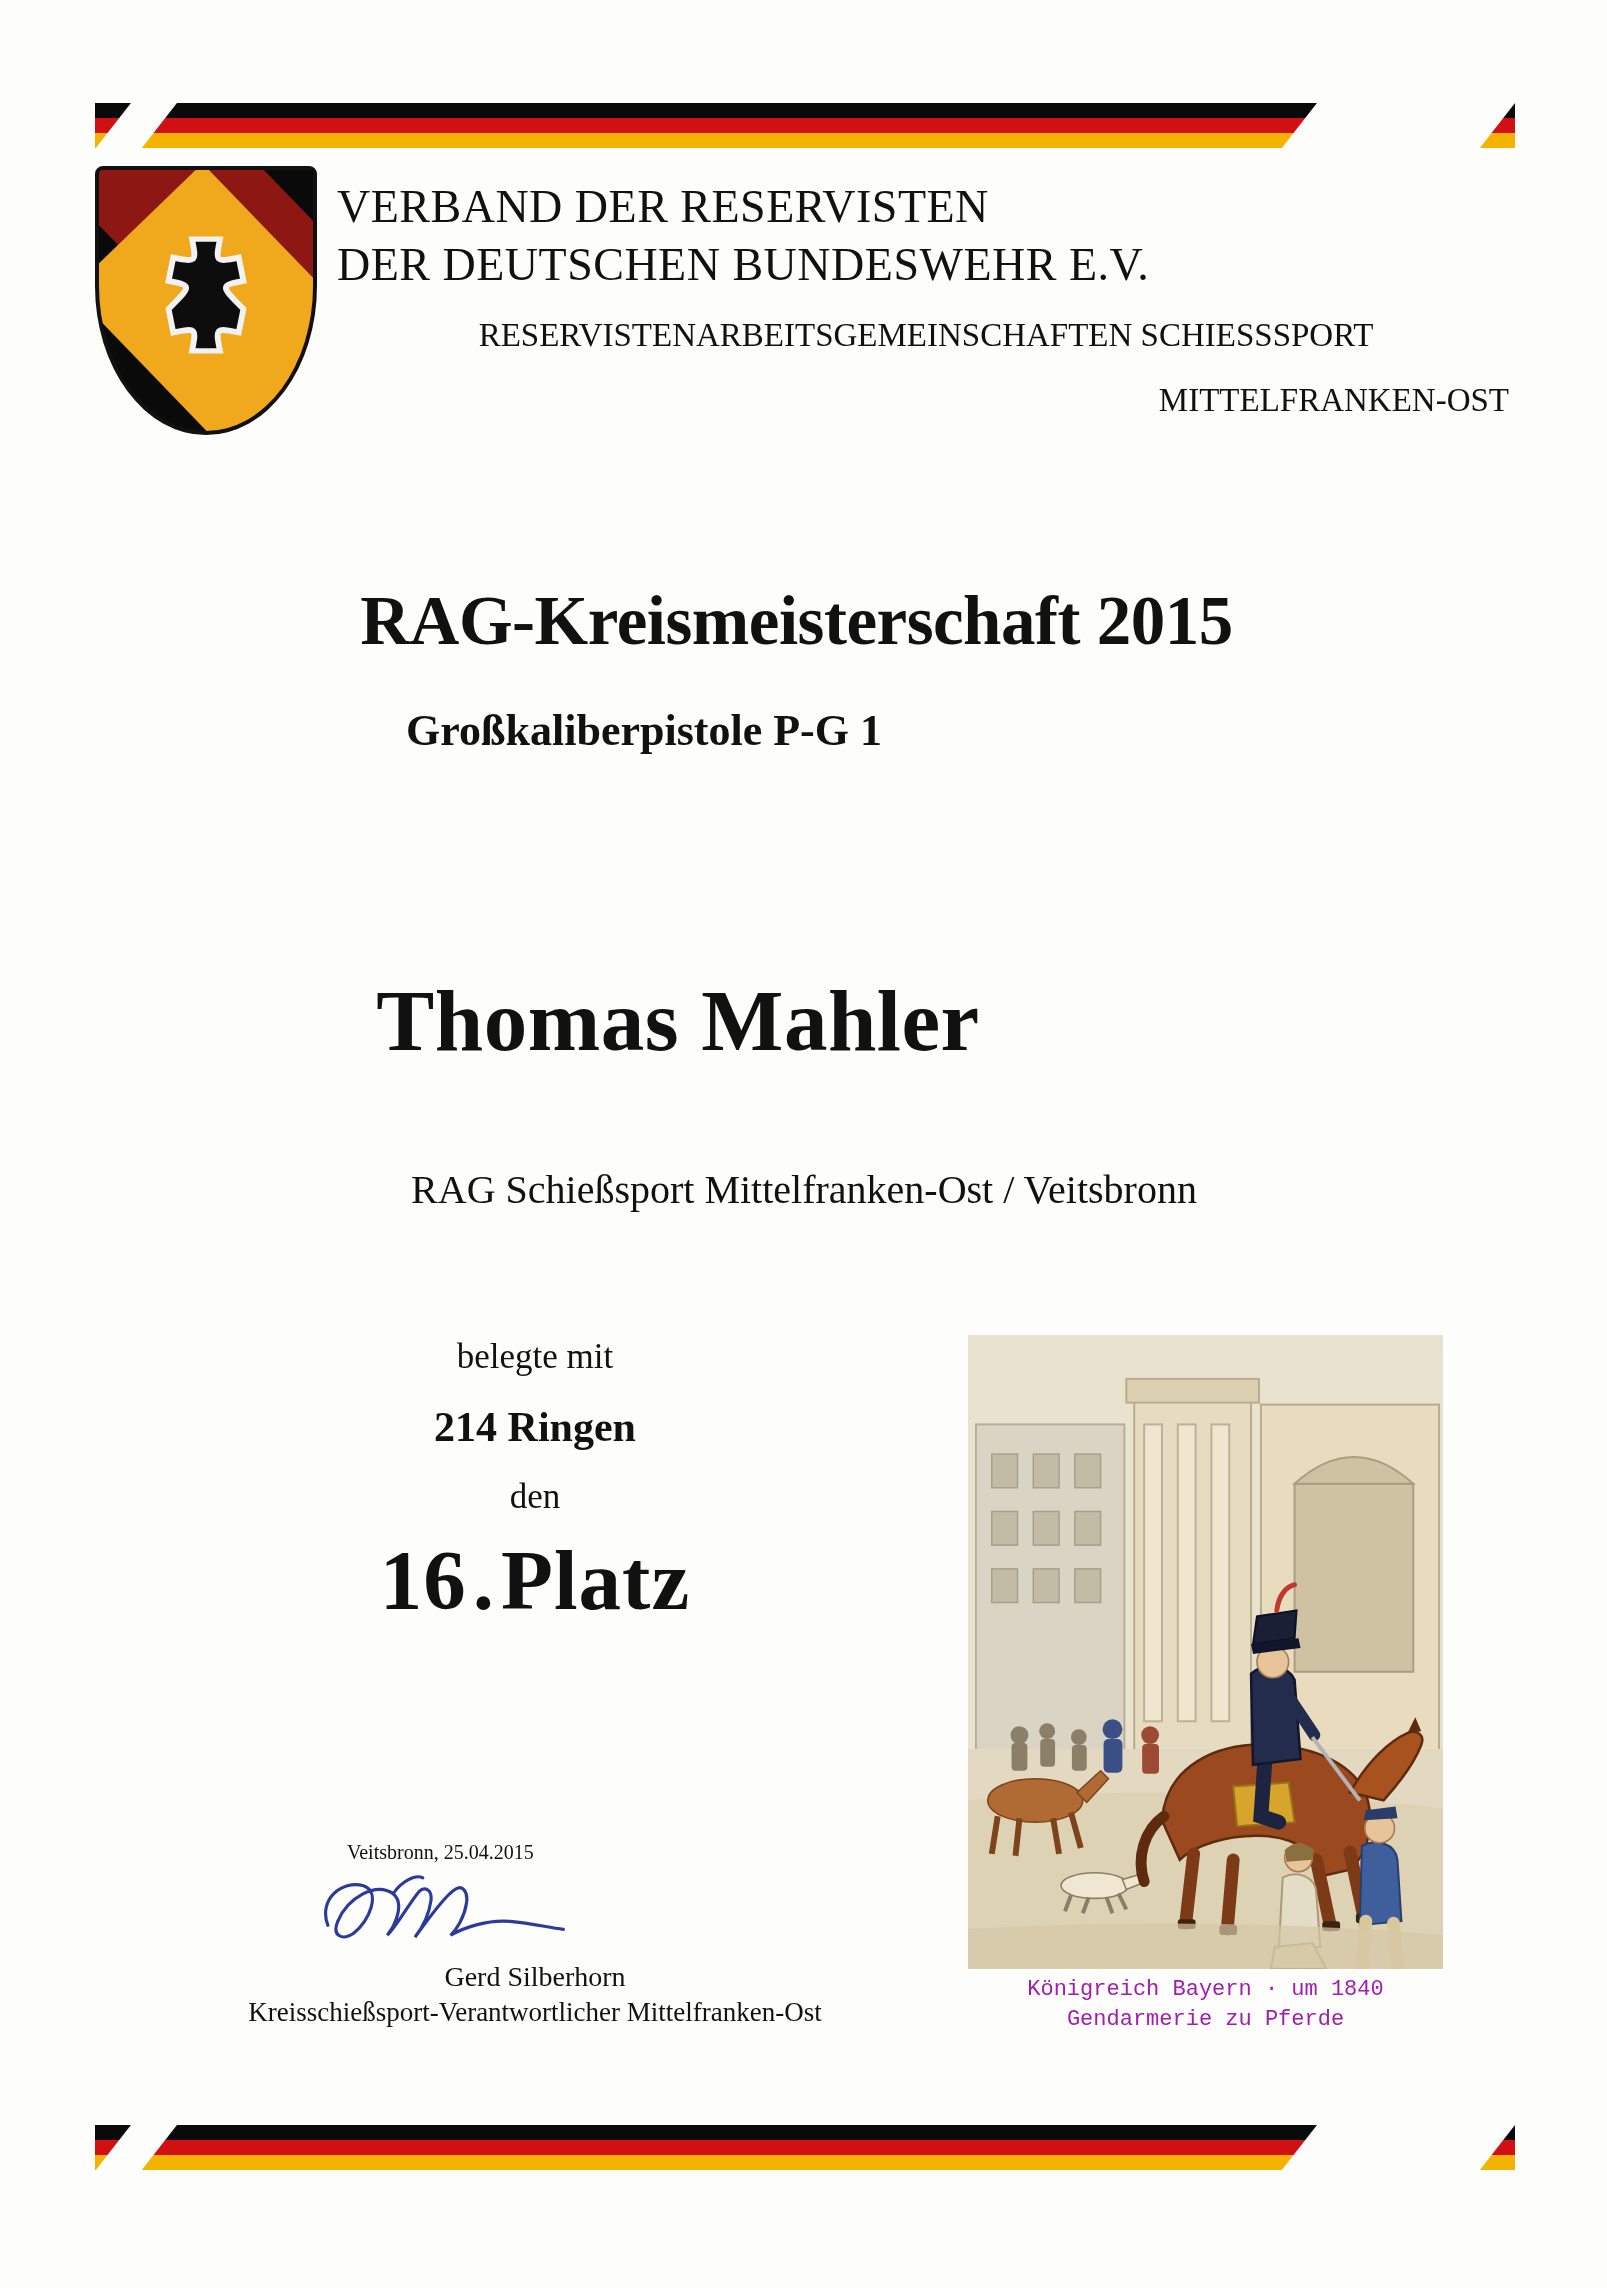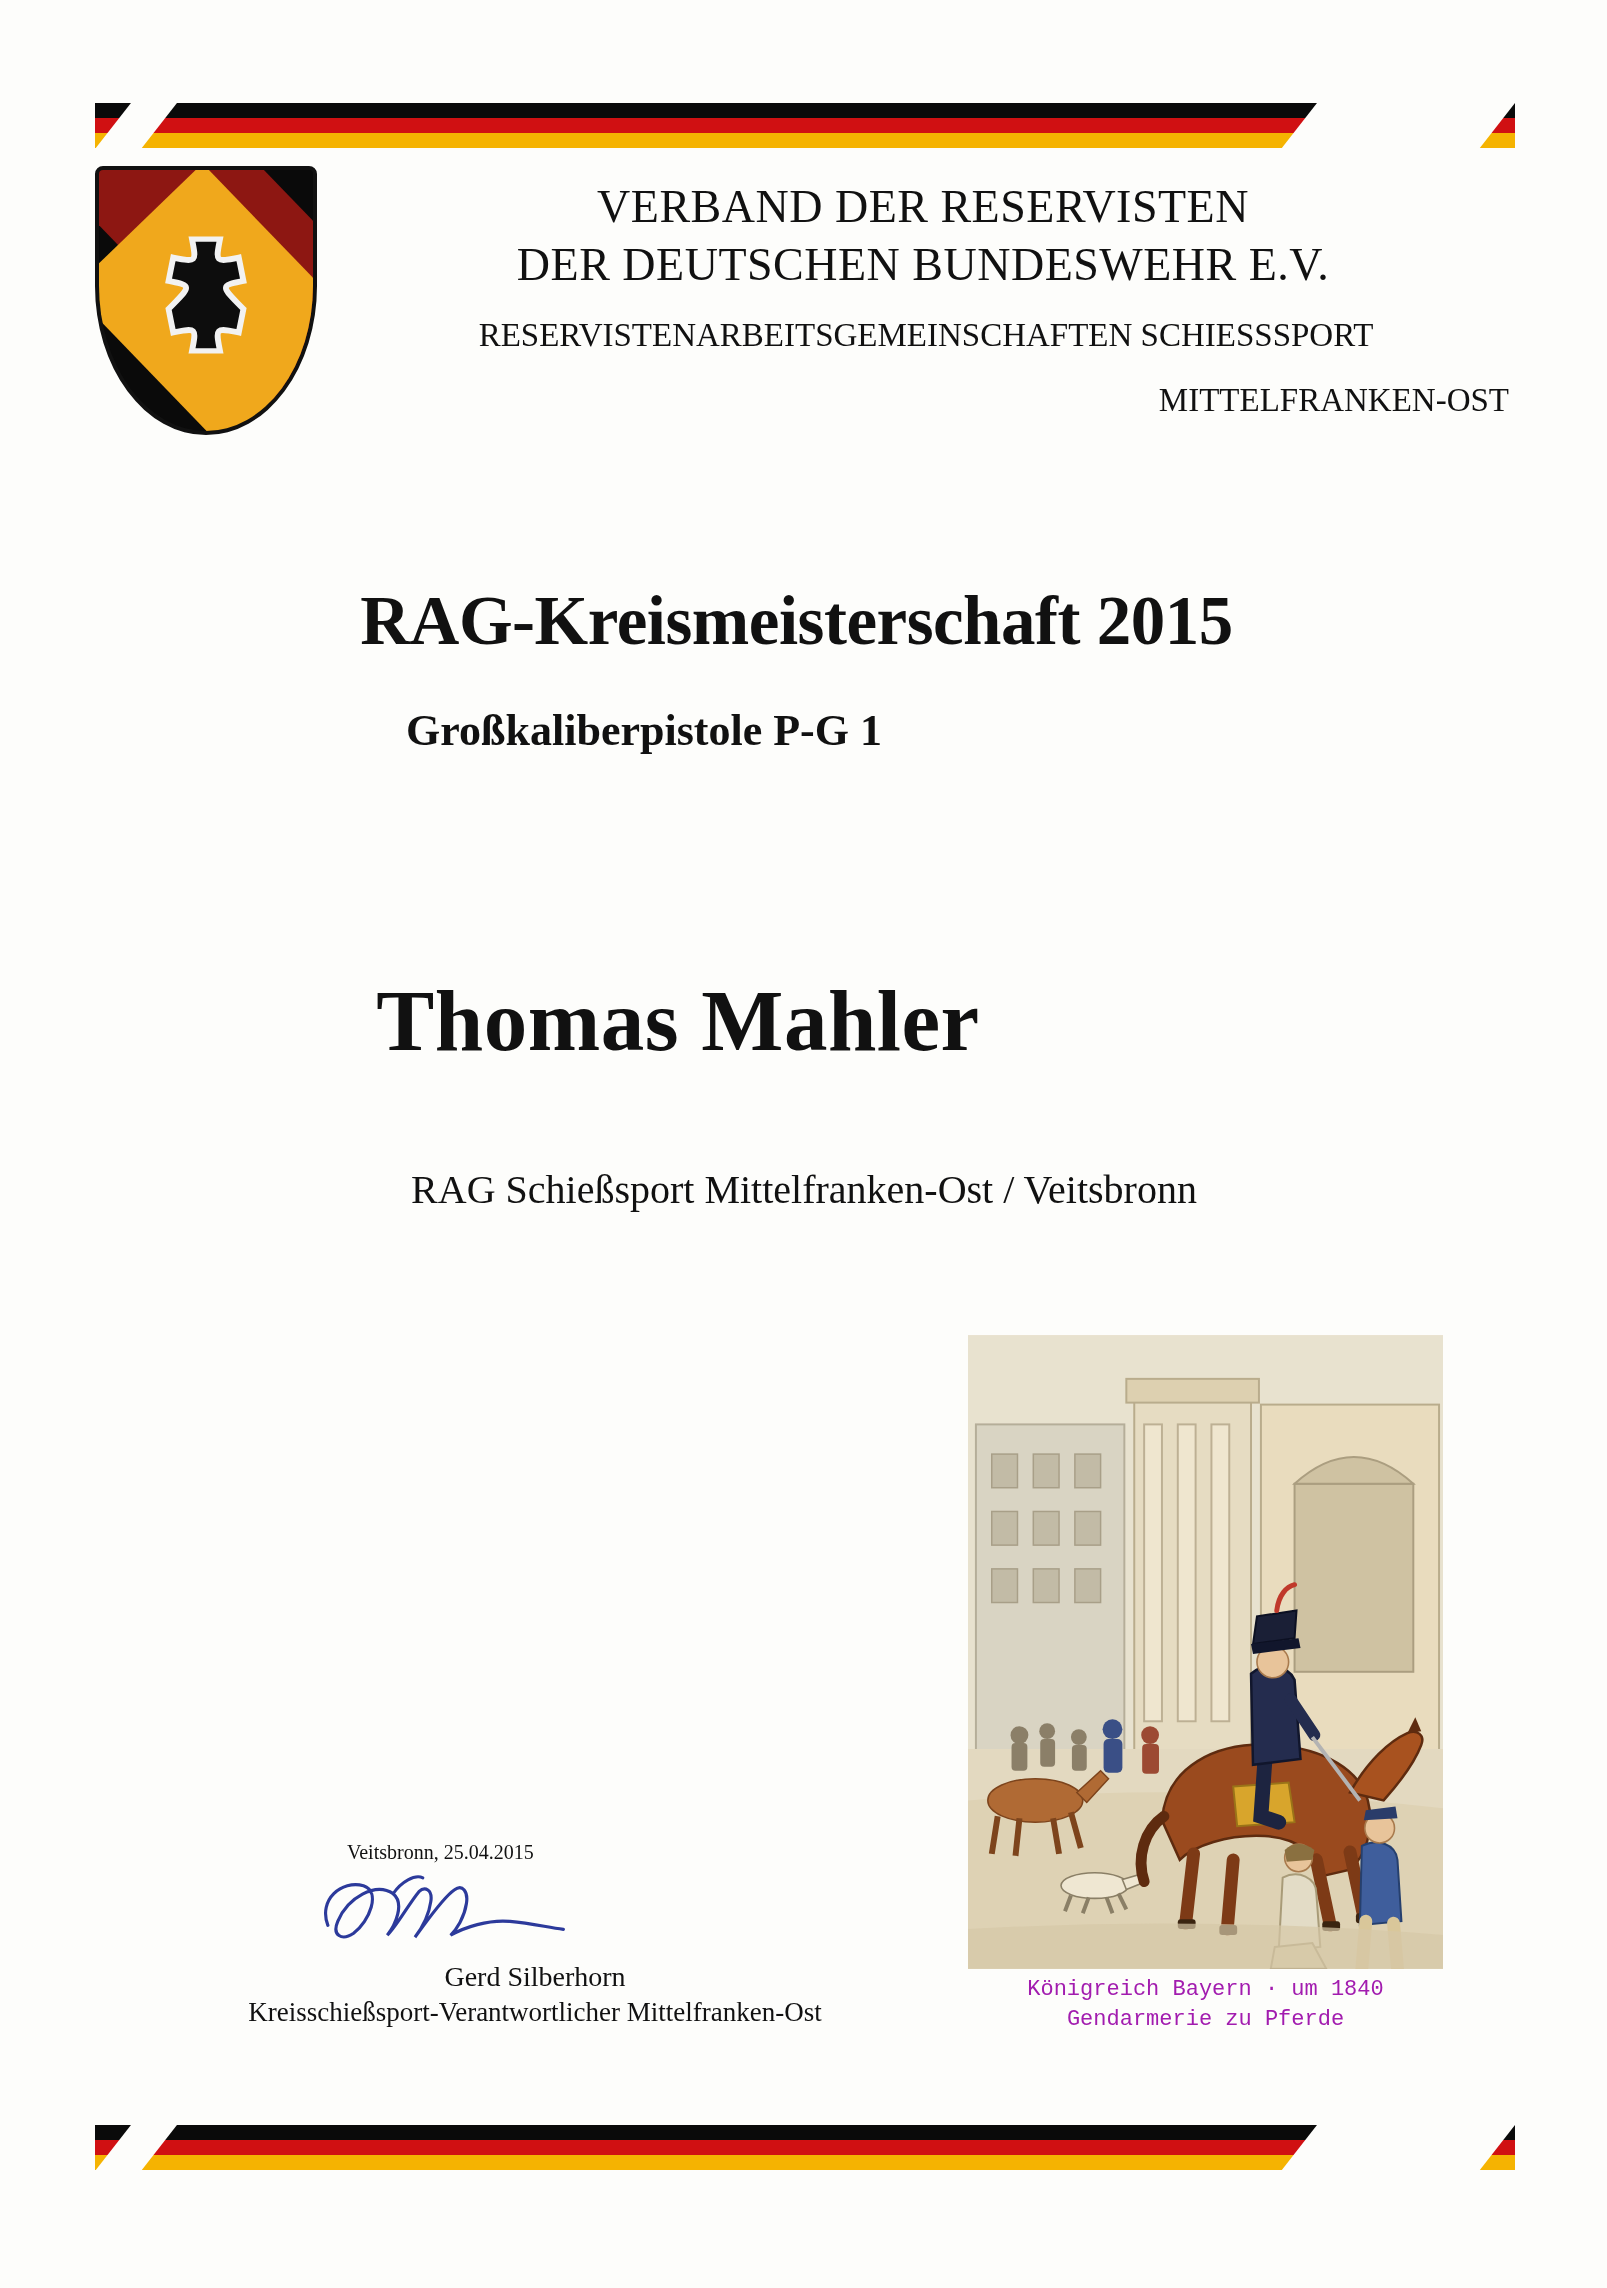--- a/index.html
+++ b/index.html
@@ -119,21 +119,21 @@
     letter-spacing: 0.5px;
     line-height: 1.25;
     white-space: nowrap;
   }
   .org-sub {
     margin-top: 20px;
     font-size: 33px;
     line-height: 1.35;
   }
   .org-sub-2 { text-align: right; padding-right: 6px; }
-  .org-line-1, .org-line-2 { text-align: center; padding-right: 6px; }
+  .org-line-1, .org-line-2 { text-align: left; padding-right: 6px; }
 
   
   .event-title {
     position: absolute;
     left: 0;
     top: 582px;
     width: 1593px;
     text-align: center;
     font-size: 69px;
     font-weight: bold;
@@ -278,20 +278,28 @@
     <div class="org-sub">RESERVISTENARBEITSGEMEINSCHAFTEN SCHIESSSPORT</div>
     <div class="org-sub org-sub-2">MITTELFRANKEN-OST</div>
   </div>
 
   <div class="event-title">RAG-Kreismeisterschaft 2015</div>
   <div class="event-subtitle">Großkaliberpistole P-G 1</div>
 
   <div class="recipient-name">Thomas Mahler</div>
   <div class="recipient-club">RAG Schießsport Mittelfranken-Ost / Veitsbronn</div>
 
+  <div class="result-block">
+    <div class="result-intro">belegte mit</div>
+    <div class="result-score">214 Ringen</div>
+    <div class="result-the">den</div>
+    <div class="result-place">
+      <span>16</span><span class="dot">.</span><span>Platz</span>
+    </div>
+  </div>
 
   <div class="sig-block">
     <div class="sig-place-date">Veitsbronn, 25.04.2015</div>
     <div class="sig-scribble">
       <svg width="416" height="95" viewBox="0 0 420 96" style="position:absolute;left:149px;top:0;">
         <path d="M30 62 C20 36 44 16 66 22 C84 28 72 58 56 70 C44 78 34 72 40 58 C50 34 78 18 96 30 C108 40 98 62 90 72 C100 62 112 40 122 28 C128 22 136 26 134 38 C132 52 124 66 118 74 C130 58 146 34 158 26 C166 20 172 28 170 40 C168 54 160 66 154 72 C168 64 192 56 214 58 C236 60 252 64 268 66" fill="none" stroke="#2c3a9b" stroke-width="3.2" stroke-linecap="round"></path>
         <path d="M96 30 C104 18 118 10 126 14" fill="none" stroke="#2c3a9b" stroke-width="3" stroke-linecap="round"></path>
       </svg>
     </div>
     <div class="sig-name">Gerd Silberhorn</div>

